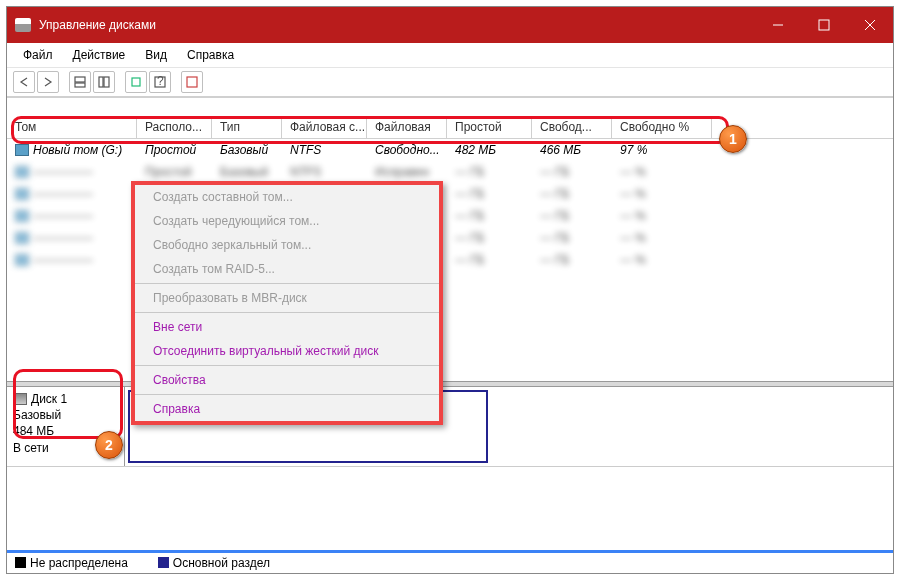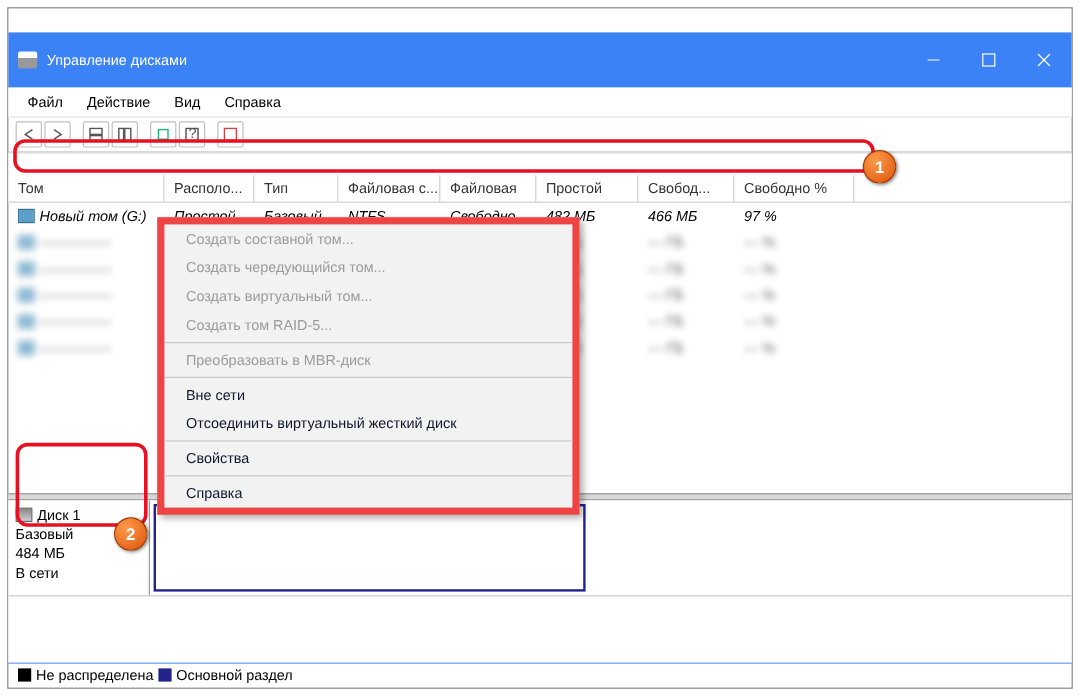--- a/index.html
+++ b/index.html
@@ -1,18 +1,18 @@
 <!DOCTYPE html>
 <html><head>
 <meta charset="utf-8">
 <style>
   * { box-sizing: border-box; font-family: "Segoe UI", Tahoma, sans-serif; font-size: 12px; }
   body { margin: 0; padding: 6px; background: #fff; }
   .window { width: 888px; height: 568px; border: 1px solid #888; display: flex; flex-direction: column; background: #fff; position: relative; }
-  .titlebar { background: #3b82f6; color: #fff; display: flex; align-items: center; height: 46px; margin-top: 20px; }
+  .titlebar { background: #b91c1c; color: #fff; display: flex; align-items: center; height: 36px; }
   .titlebar .icon { width: 16px; height: 14px; margin: 0 8px; background: linear-gradient(#fff 40%, #999 40%); border-radius: 2px; }
   .titlebar .title { flex: 1; font-size: 12px; }
   .titlebar .ctrl { width: 46px; height: 30px; display: flex; align-items: center; justify-content: center; color: #fff; }
   .titlebar .ctrl svg { stroke: #fff; stroke-width: 1; fill: none; }
   .menubar { display: flex; gap: 4px; padding: 2px 8px; background: #fff; border-bottom: 1px solid #e5e5e5; }
   .menubar .item { padding: 3px 8px; border-radius: 2px; }
   .toolbar { display: flex; align-items: center; gap: 2px; padding: 3px 6px; border-bottom: 1px solid #d0d0d0; }
   .tbtn { width: 22px; height: 22px; border: 1px solid #bfbfbf; border-radius: 2px; display: flex; align-items: center; justify-content: center; background: #fff; }
   .tbtn svg { stroke: #555; fill: none; stroke-width: 1.2; }
   .tsep { width: 6px; }
@@ -27,25 +27,25 @@
   .num { position: absolute; width: 28px; height: 28px; border-radius: 50%; background: radial-gradient(circle at 35% 30%, #ff9a4a, #d9530a); color:#fff; font-weight:bold; display:flex; align-items:center; justify-content:center; font-size:14px; box-shadow: 1px 1px 3px rgba(0,0,0,.5); border:1px solid #9c3a00; pointer-events:none; }
   .blurred { filter: blur(3px); opacity:.7; }
   .mid-bar { height: 6px; border-top: 1px solid #999; border-bottom:1px solid #999; background: #d9d9d9; }
   .lower { flex:1; overflow:hidden; background:#fff; position:relative; }
   .disk-block { display:flex; border-bottom:1px solid #ccc; }
   .disk-label { width:118px; border-right:1px solid #999; padding:4px 6px; line-height:1.35; }
   .disk-label .t { font-weight:normal; }
   .drv-icon { display:inline-block; width:14px; height:12px; background: linear-gradient(#888,#ccc); border:1px solid #666; margin-right:4px; vertical-align:-2px; }
   .disk-body { flex:1; display:flex; }
   .partition { border:2px solid #23238e; margin:3px; flex:1; max-width:360px; }
-  .legend { border-top:1px solid #3b82f6; padding:3px 8px; display:flex; gap:4px; align-items:flex-end; }
+  .legend { border-top:3px solid #3b82f6; padding:3px 8px; display:flex; gap:30px; align-items:flex-end; }
   .sw { width:11px; height:11px; display:inline-block; margin-right:4px; vertical-align:-1px; }
   .sw.black{background:#000}.sw.blue{background:#23238e}
-  .ctxmenu { position:absolute; left:124px; top:174px; width:352px; background:#f2f2f2; border:6px solid #ef4444; box-shadow:3px 3px 6px rgba(0,0,0,.35); z-index:5; }
-  .ctxmenu .mi { padding:5px 18px; color:#0f172a; }
+  .ctxmenu { position:absolute; left:124px; top:174px; width:312px; background:#f2f2f2; border:4px solid #ef4444; box-shadow:3px 3px 6px rgba(0,0,0,.35); z-index:5; }
+  .ctxmenu .mi { padding:5px 18px; color:#a21caf; }
   .ctxmenu .mi.disabled { color:#9b9b9b; }
   .ctxmenu .sep { border-top:1px solid #c8c8c8; margin:2px 0; }
 </style>
 </head>
 <body>
 
 <div class="window">
 
   <div class="titlebar">
     <span class="icon"></span>
@@ -214,21 +214,21 @@
   </div>
 
   <div class="legend">
     <span><span class="sw black"></span><span>Не распределена</span></span>
     <span><span class="sw blue"></span><span>Основной раздел</span></span>
   </div>
 
   <div class="ctxmenu">
     <div class="mi disabled">Создать составной том...</div>
     <div class="mi disabled">Создать чередующийся том...</div>
-    <div class="mi disabled">Создать виртуальный том...</div>
+    <div class="mi disabled">Свободно зеркальный том...</div>
     <div class="mi disabled">Создать том RAID-5...</div>
     <div class="sep"></div>
     <div class="mi disabled">Преобразовать в MBR-диск</div>
     <div class="sep"></div>
     <div class="mi">Вне сети</div>
     <div class="mi">Отсоединить виртуальный жесткий диск</div>
     <div class="sep"></div>
     <div class="mi">Свойства</div>
     <div class="sep"></div>
     <div class="mi">Справка</div>

